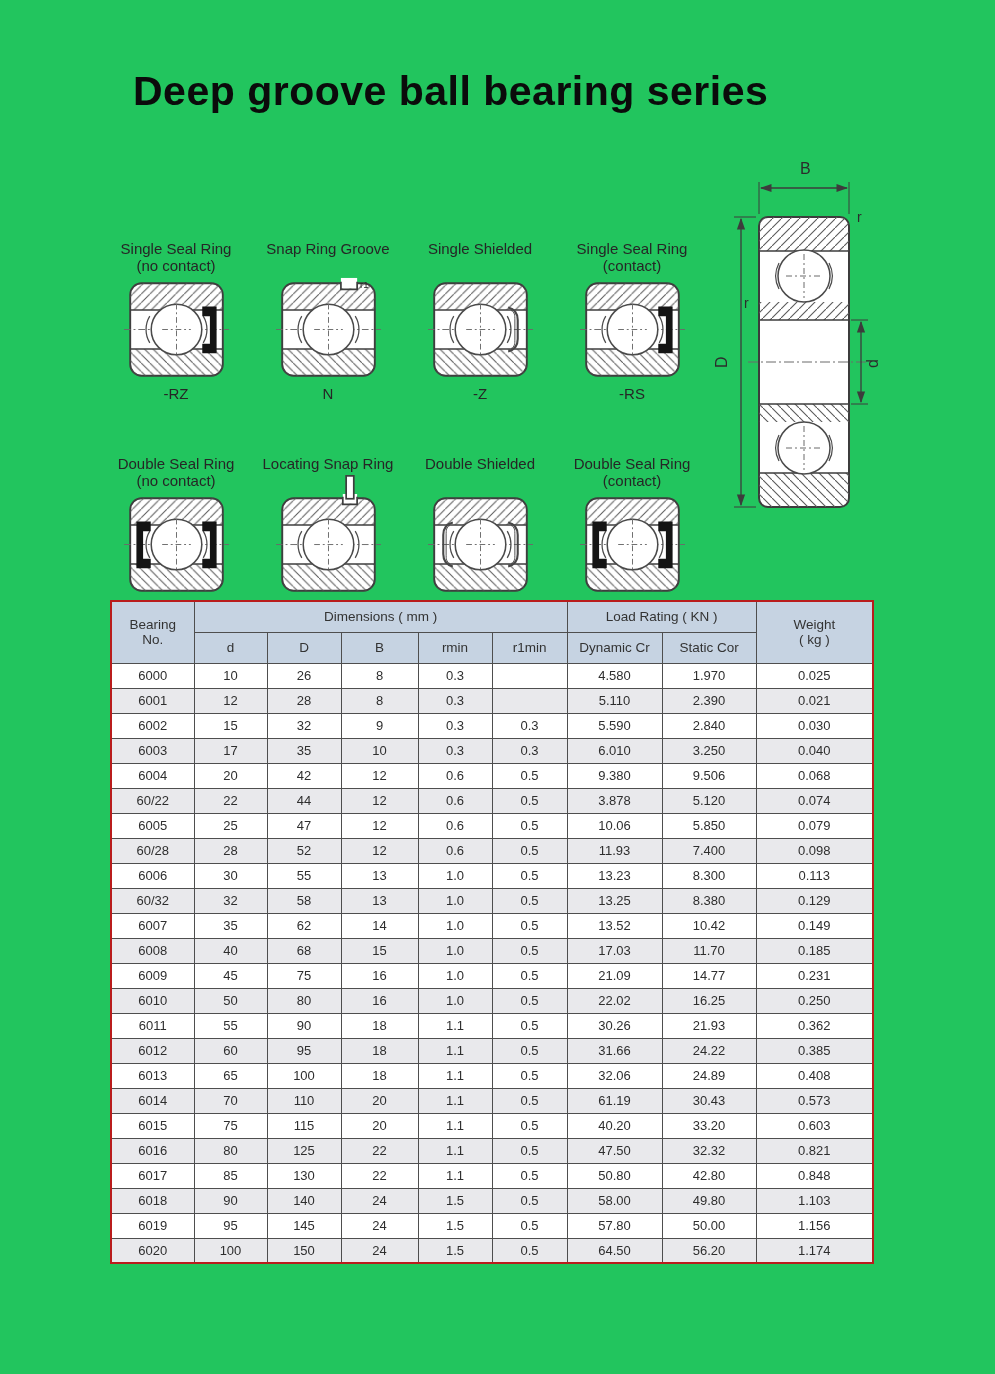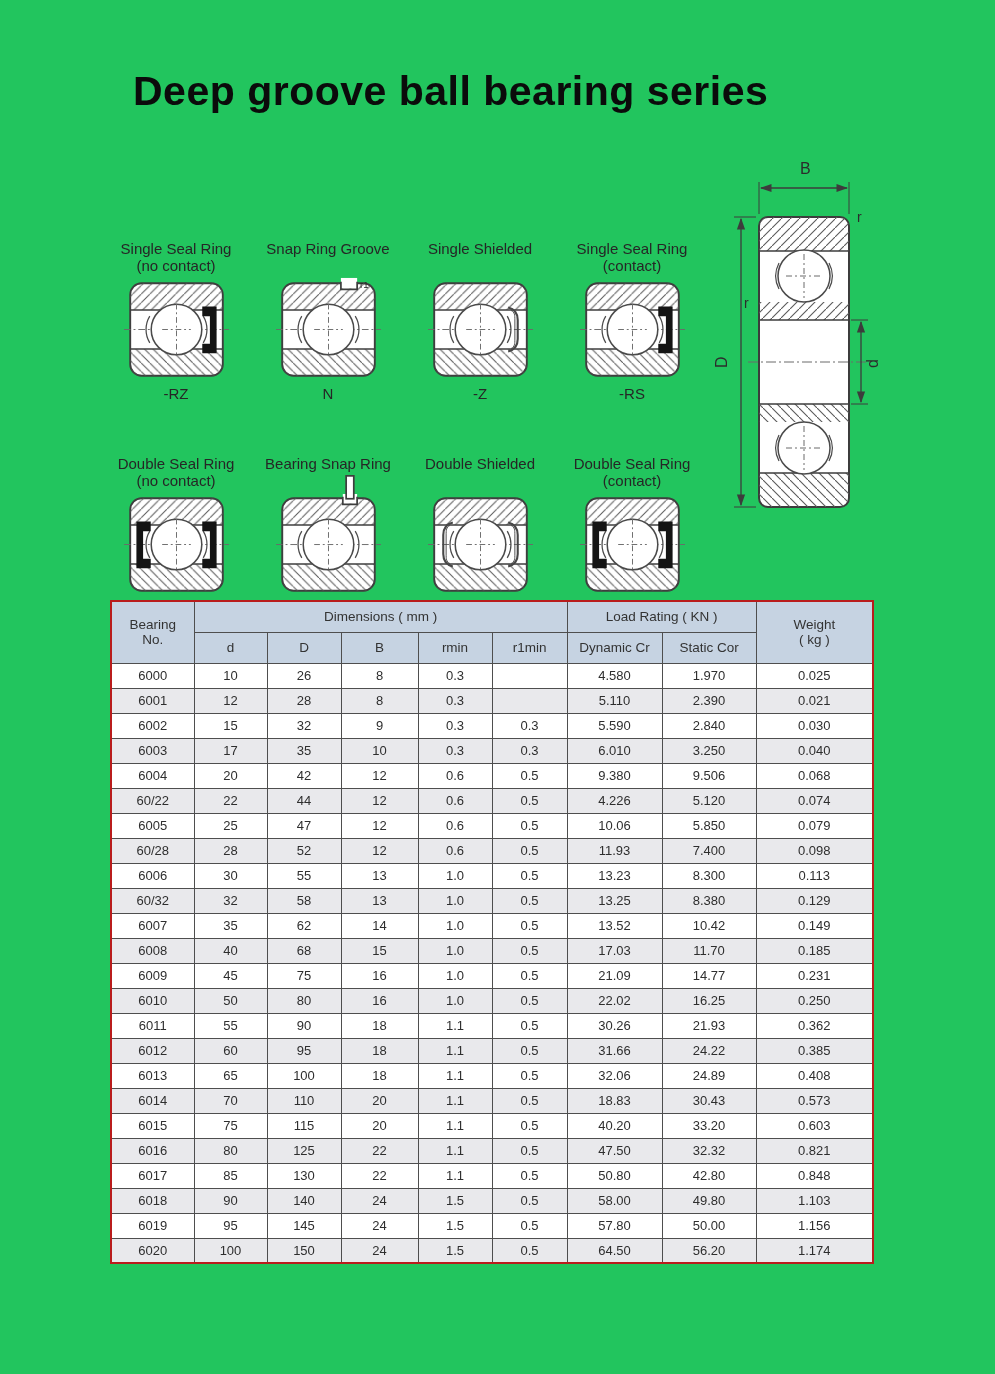--- a/index.html
+++ b/index.html
@@ -229,21 +229,21 @@
     <path d="M82,31 h15 v49 h-15 v-10 h8 v-29 h-8 z" fill="#141414"></path>
             <g transform="translate(110,0) scale(-1,1)">
               <path d="M82,31 h15 v49 h-15 v-10 h8 v-29 h-8 z" fill="#141414"></path>
             </g>
   </svg>
         </div>
         <div class="fig-code">-2RZ</div>
       </div>
       <div class="fig-cell">
         <div class="fig-title">
-          <div>Bearing Snap Ring</div>
+          <div>Locating Snap Ring</div>
         </div>
         <div style="height: 105px;">
           <svg class="bearing" width="105" height="124" viewBox="0 -20 110 130" style="margin-top:-19px">
     <defs>
       <pattern id="ha5" width="9" height="9" patternUnits="userSpaceOnUse">
         <path d="M-1,10 L10,-1" stroke="#585858" stroke-width="1.1"></path>
               </pattern>
       <pattern id="hb5" width="9" height="9" patternUnits="userSpaceOnUse">
         <path d="M-1,-1 L10,10" stroke="#585858" stroke-width="1.1"></path>
               </pattern>
@@ -502,21 +502,21 @@
           <td>9.506</td>
           <td>0.068</td>
         </tr>
         <tr class="alt">
           <td>60/22</td>
           <td>22</td>
           <td>44</td>
           <td>12</td>
           <td>0.6</td>
           <td>0.5</td>
-          <td>4.226</td>
+          <td>3.878</td>
           <td>5.120</td>
           <td>0.074</td>
         </tr>
         <tr>
           <td>6005</td>
           <td>25</td>
           <td>47</td>
           <td>12</td>
           <td>0.6</td>
           <td>0.5</td>
@@ -634,21 +634,21 @@
           <td>24.89</td>
           <td>0.408</td>
         </tr>
         <tr class="alt">
           <td>6014</td>
           <td>70</td>
           <td>110</td>
           <td>20</td>
           <td>1.1</td>
           <td>0.5</td>
-          <td>18.83</td>
+          <td>61.19</td>
           <td>30.43</td>
           <td>0.573</td>
         </tr>
         <tr>
           <td>6015</td>
           <td>75</td>
           <td>115</td>
           <td>20</td>
           <td>1.1</td>
           <td>0.5</td>

